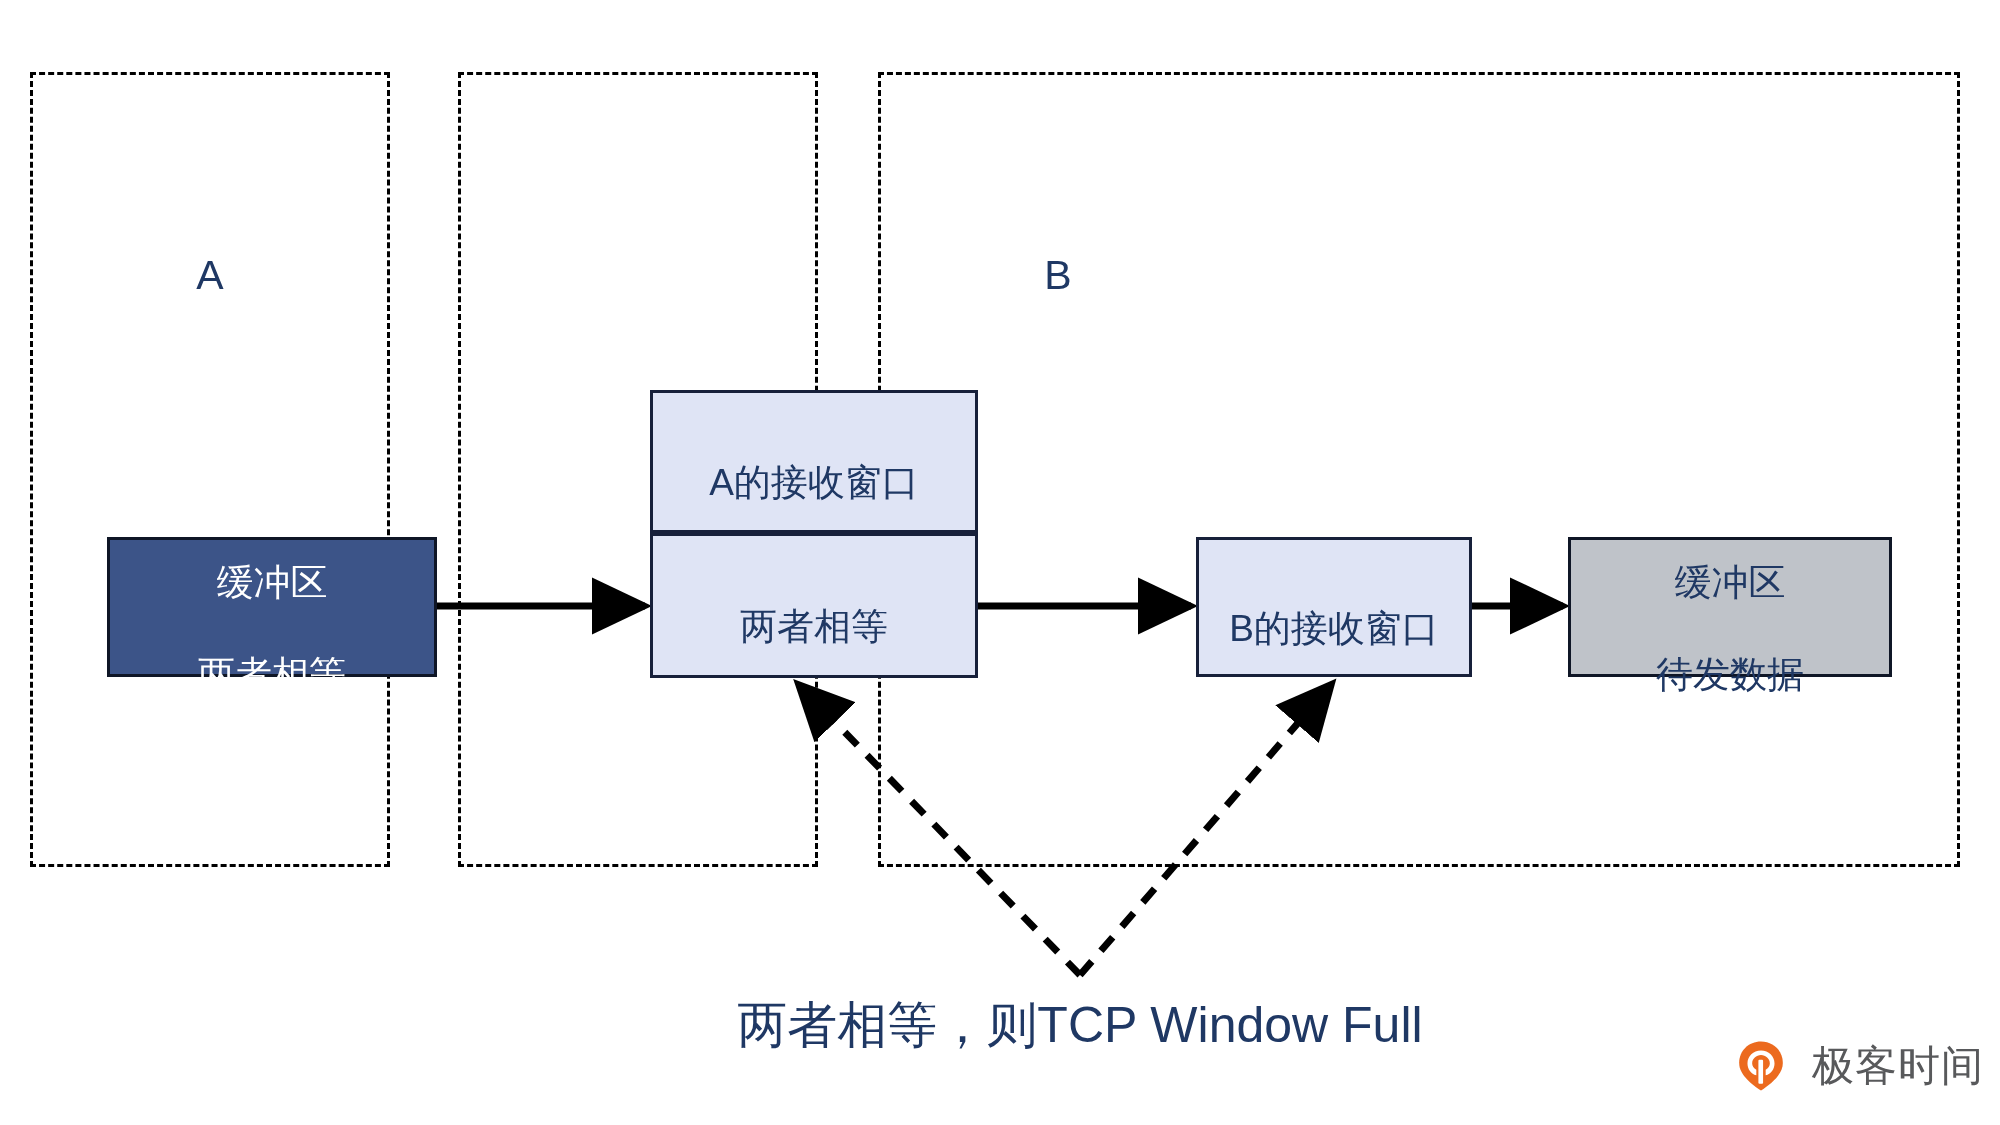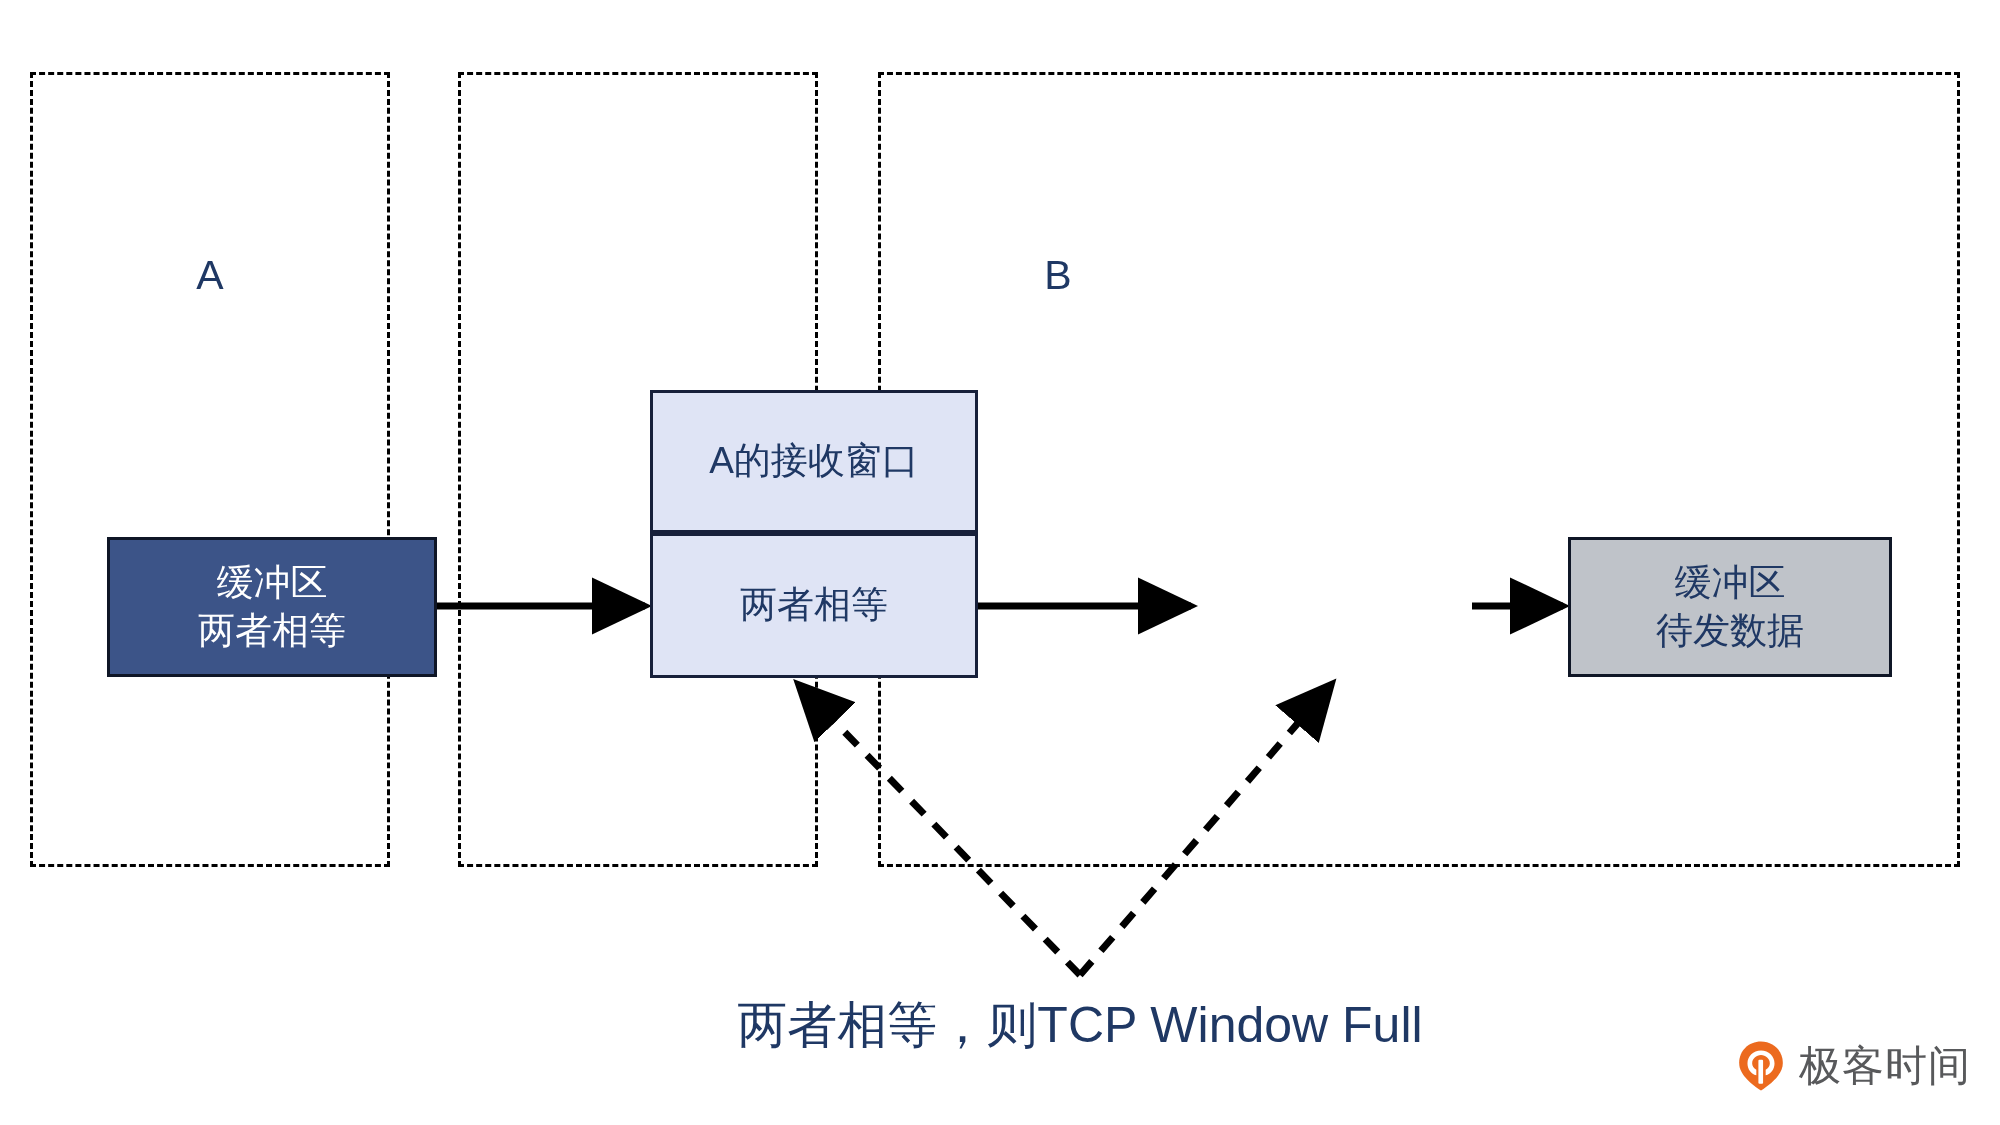--- a/index.html
+++ b/index.html
@@ -49,21 +49,21 @@
     border: 3px solid #17203a;
     display: flex;
     flex-direction: column;
     align-items: center;
     justify-content: center;
     text-align: center;
     font-size: 37px;
     line-height: 1.30;
     white-space: nowrap;
   }
-  .box .line { display: block; }
+  .box .line { display: block; margin-top: 44px; }
 
   .box-buffer-send {
     left: 107px; top: 537px; width: 330px; height: 140px;
     background: #3c5488;
     border-color: #0f1626;
     color: #ffffff;
   }
   .box-a-window {
     left: 650px; top: 390px; width: 328px; height: 143px;
     background: #dfe4f5;
@@ -108,21 +108,21 @@
     white-space: nowrap;
   }
 
   
   .brand {
     position: absolute;
     left: 1735px;
     top: 1040px;
     display: flex;
     align-items: center;
-    gap: 12px;
+    gap: 25px;
   }
   .brand-mark {
     width: 52px;
     height: 52px;
     flex: none;
   }
   .brand-text {
     color: #58595b;
     font-size: 42px;
     line-height: 1;
@@ -169,20 +169,23 @@
   </div>
 
   <div class="box box-a-window">
     <span class="line">A的接收窗口</span>
   </div>
 
   <div class="box box-inflight">
     <span class="line">两者相等</span>
   </div>
 
+  <div class="box box-b-window">
+    <span class="line">B的接收窗口</span>
+  </div>
 
   <div class="box box-buffer-acked">
     <span class="line">缓冲区</span>
     <span class="line">待发数据</span>
   </div>
 
   <div class="caption">两者相等，则TCP Window Full</div>
 
   <div class="brand">
     <svg class="brand-mark" viewBox="0 0 100 100" xmlns="http://www.w3.org/2000/svg">

